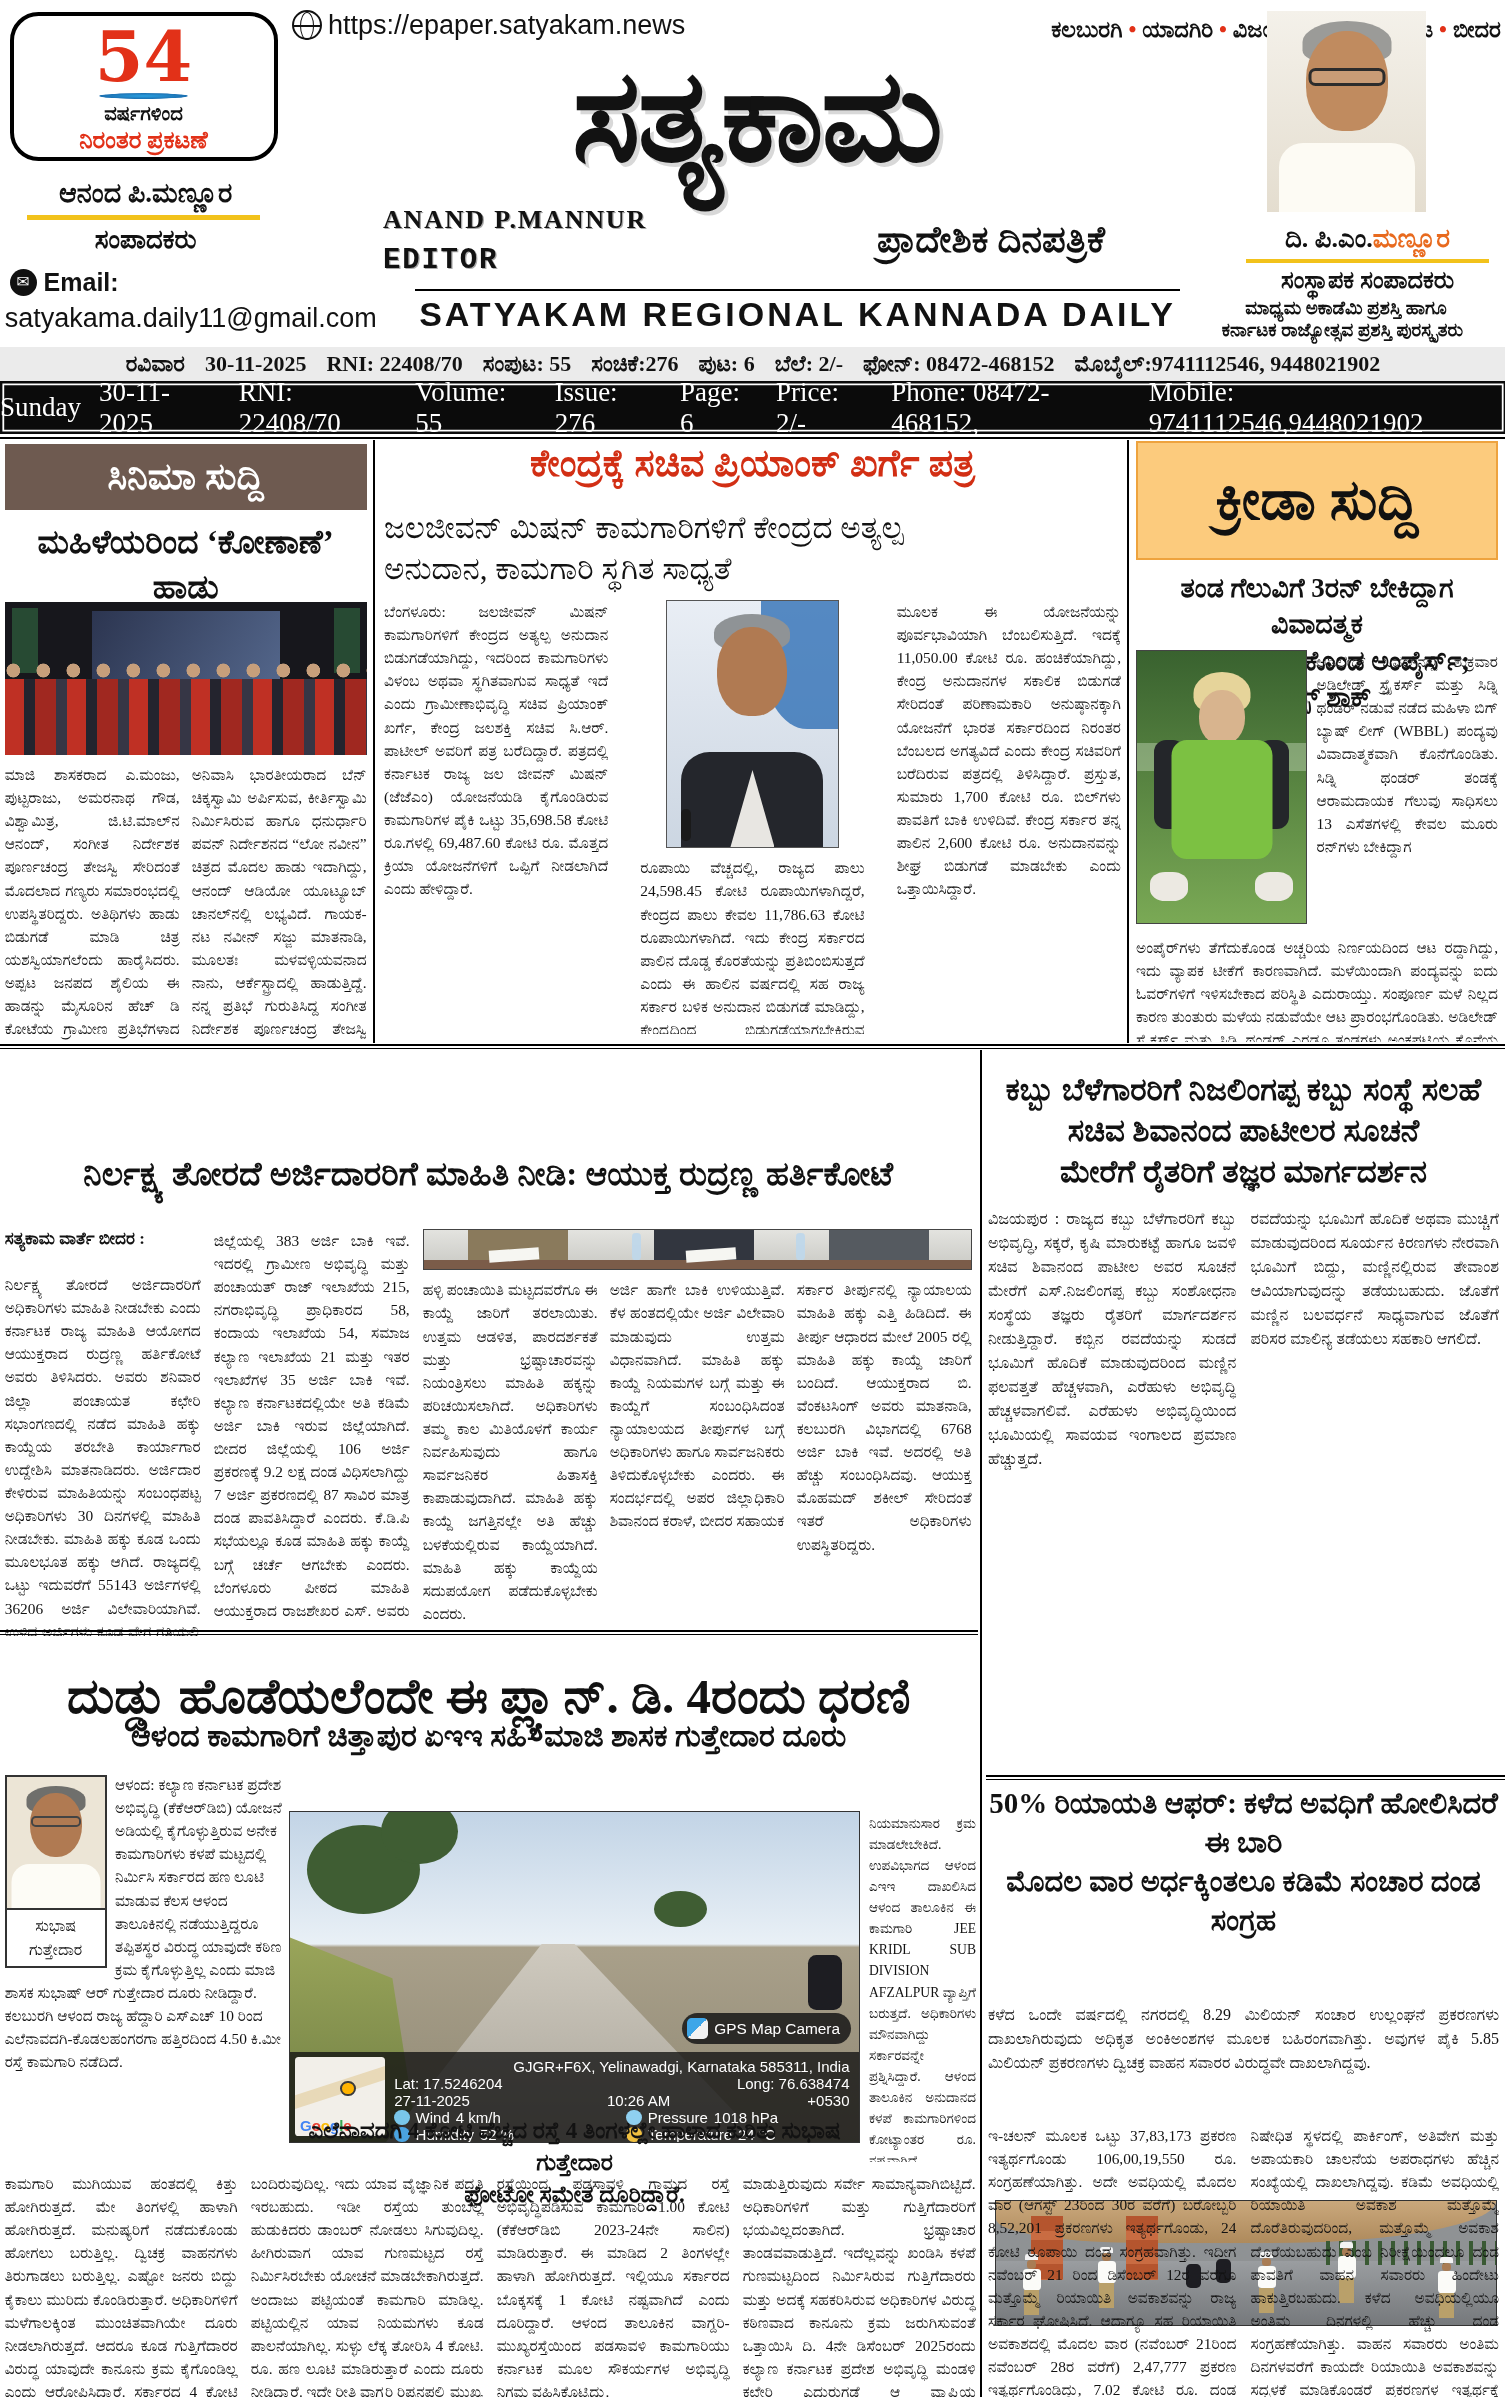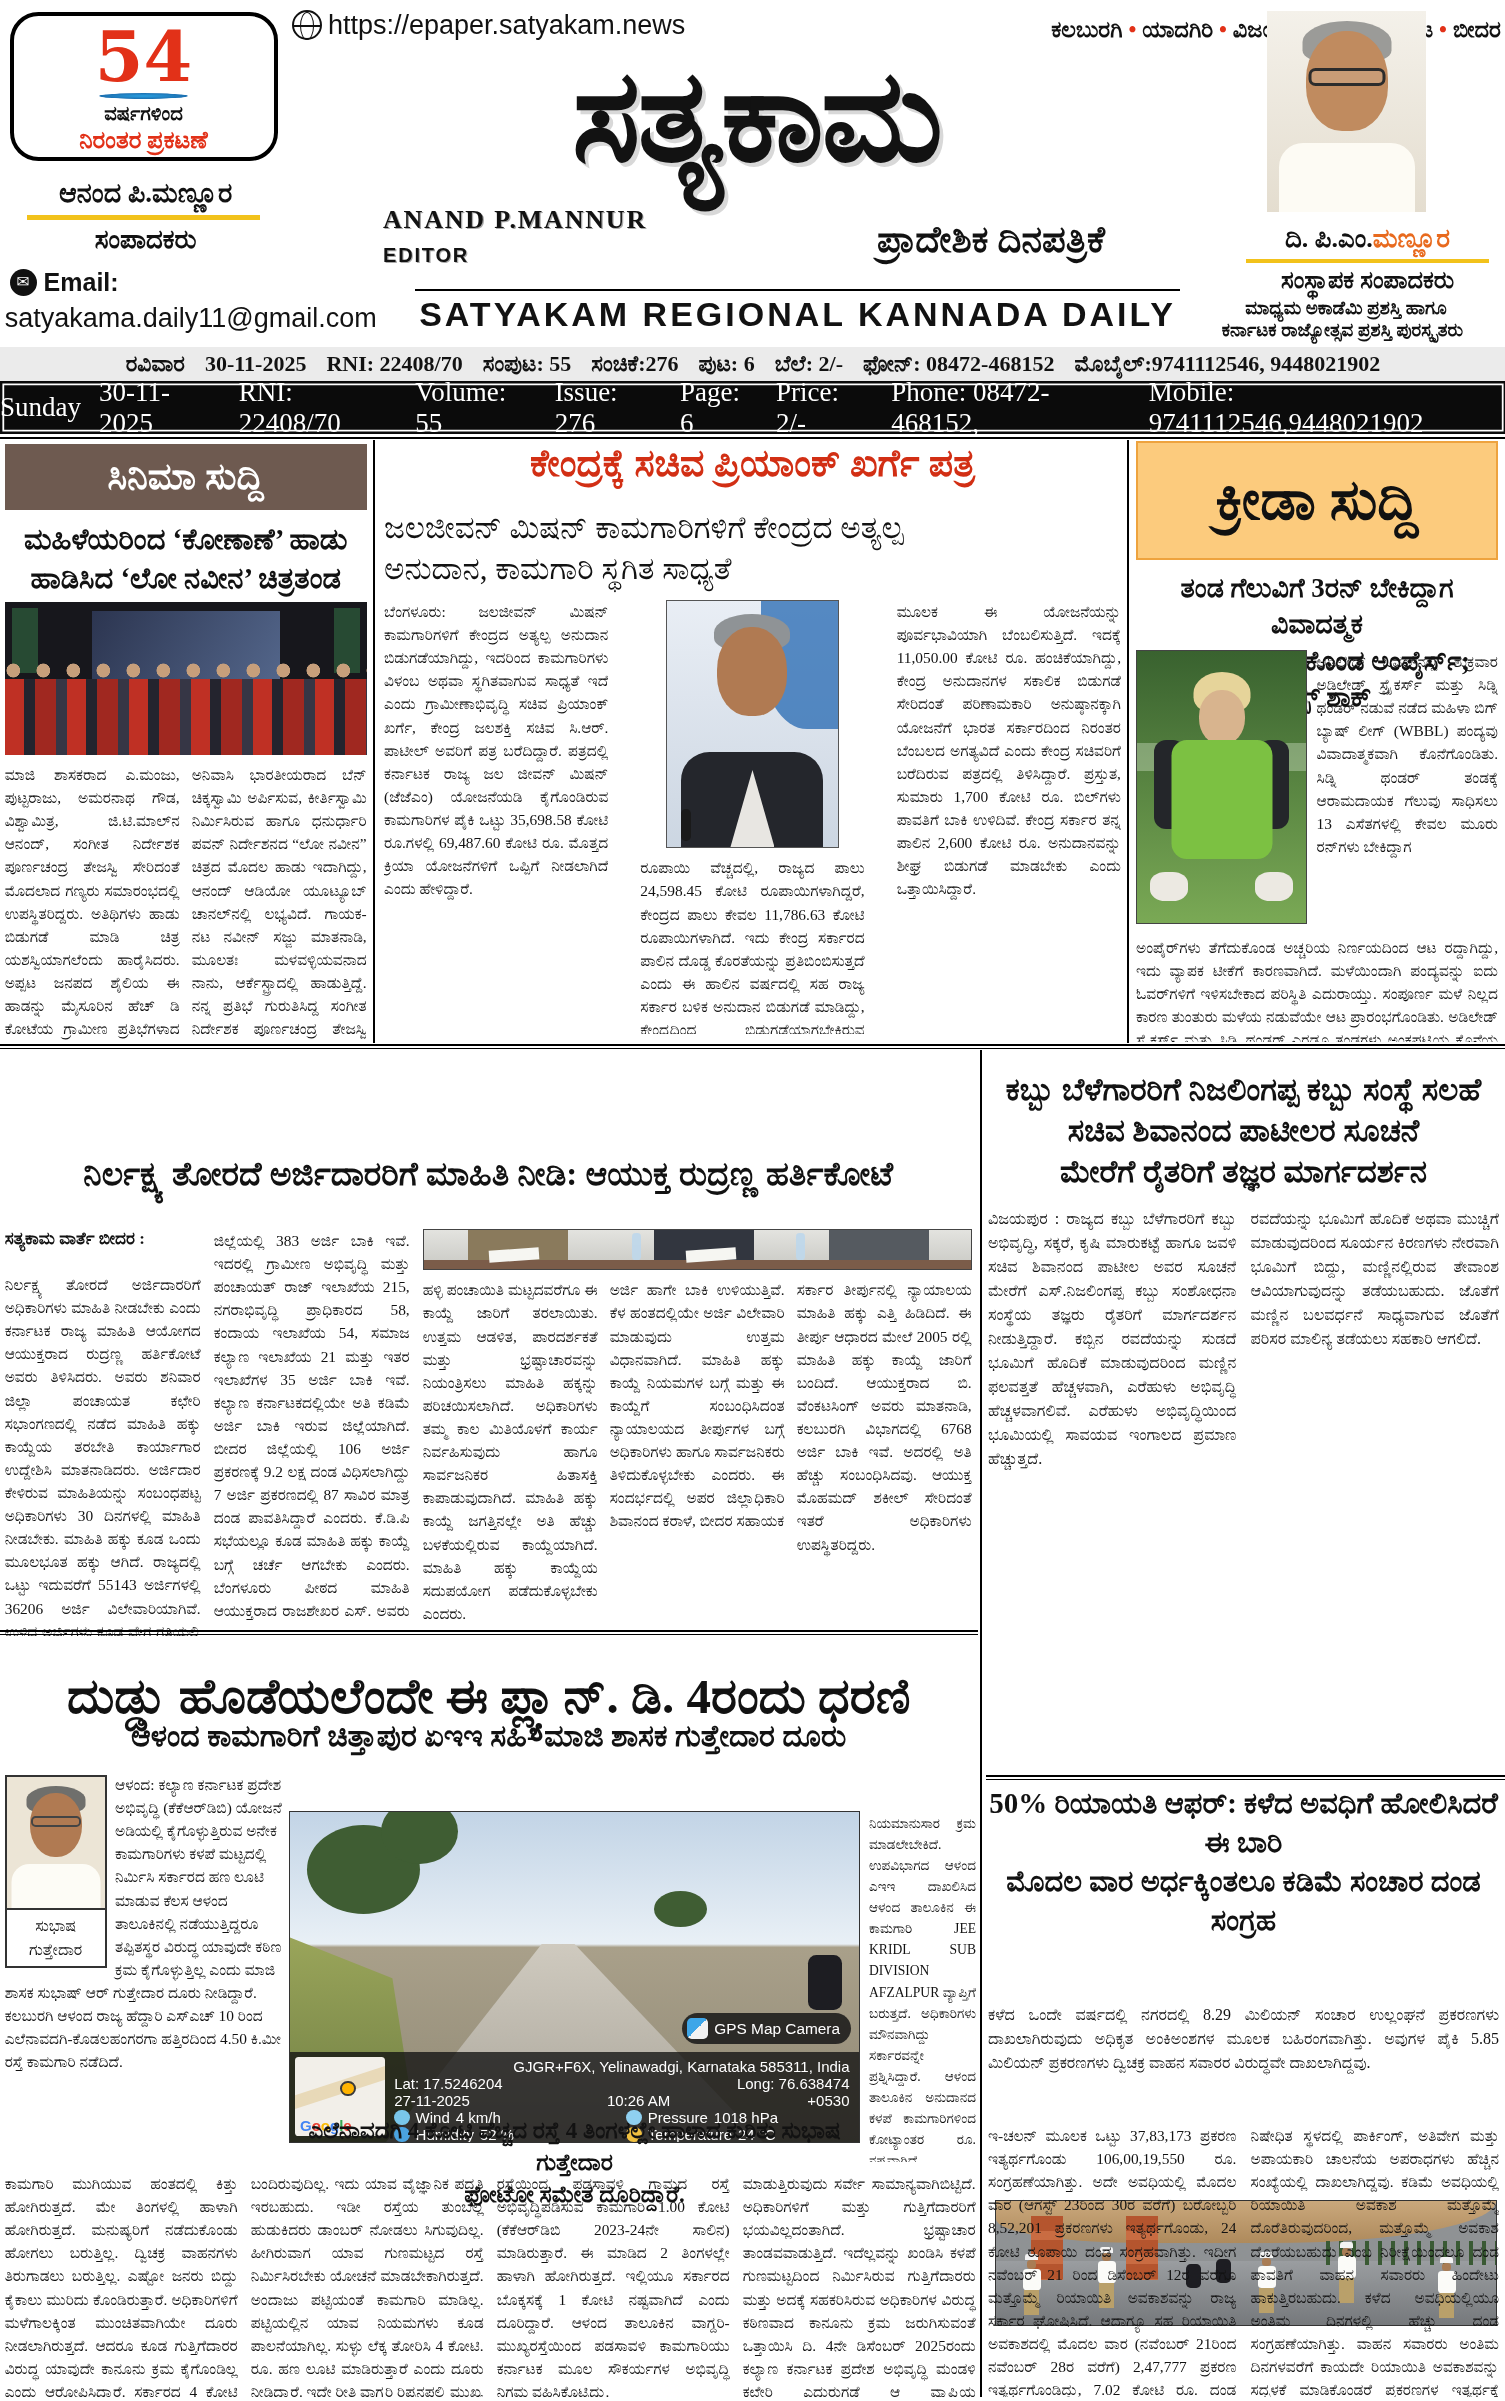--- a/index.html
+++ b/index.html
@@ -26,21 +26,21 @@
   .mail-ic { width:27px; height:27px; border-radius:50%; background:#111; color:#fff; font-size:15.4px; line-height:27px; text-align:center; font-family:"DejaVu Sans",sans-serif; }
   .email-label { font-size:25px; font-weight:bold; font-family:"Liberation Sans",sans-serif; }
   .email-addr { left:4.7px; top:303px; font-size:27px; font-family:"Liberation Sans",sans-serif; }
   .url-row { left:292px; top:9.5px; display:flex; align-items:center; gap:6px; }
   .globe-ic { width:30px; height:30px; border-radius:50%; border:2.4px solid #111; position:relative; }
   .globe-ic:before { content:""; position:absolute; left:50%; top:0; width:46%; height:100%; transform:translateX(-50%); border:1.8px solid #111; border-radius:50%; }
   .globe-ic:after { content:""; position:absolute; top:50%; left:0; width:100%; height:1.8px; background:#111; }
   .url-text { font-size:27px; font-family:"Liberation Sans",sans-serif; }
   .m-title { left:356px; top:31px; width:801px; text-align:center; font-size:128px; line-height:1.35; font-weight:900; letter-spacing:-2.4px; text-shadow:3.6px 3.6px 0 #d8d8d8; }
   .anand-en { left:383px; top:205px; font-family:"Liberation Serif",serif; font-weight:bold; letter-spacing:1.8px; font-size:26px; text-shadow:1.2px 1.2px 0 #aaa; }
-  .anand-en2 { left:383px; top:244px; font-family:Liberation Sans, sans-serif; font-weight:bold; letter-spacing:1.8px; font-size:20px; text-shadow:1.2px 1.2px 0 #aaa; }
+  .anand-en2 { left:383px; top:244px; font-family:Liberation Mono, monospace; font-weight:bold; letter-spacing:1.8px; font-size:29px; text-shadow:1.2px 1.2px 0 #aaa; }
   .sub-kn { left:819px; top:218px; width:344px; text-align:center; font-size:37px; font-weight:bold; }
   .head-rule { left:415px; top:289px; width:765px; height:2.4px; background:#000; }
   .tagline-en { left:415px; top:295px; width:765px; text-align:center; font-size:34px; letter-spacing:3px; font-family:"Liberation Sans",sans-serif; font-weight:600; }
   .cities { left:890px; top:16.6px; width:611px; display:flex; justify-content:flex-end; gap:4.7px; font-size:22.5px; font-weight:bold; }
   .cities span.city + span.city:before { content:"•"; color:#e23118; margin:0 6px 0 1.2px; }
   .ed-photo { left:1267px; top:10.7px; width:159px; height:201px; background:linear-gradient(#f4f1ea,#e4ddcf); overflow:hidden; }
   .ep-head { position:absolute; left:50%; top:20px; transform:translateX(-50%); width:82px; height:100px; background:#c08b5f; border-radius:48% 48% 44% 44%; }
   .ep-hair { position:absolute; left:50%; top:10.7px; transform:translateX(-50%); width:89px; height:42px; background:#9b9b98; border-radius:50% 50% 30% 30%; }
   .ep-glasses { position:absolute; left:50%; top:57px; transform:translateX(-50%); width:77px; height:18px; border:3.6px solid #2c2c2c; border-radius:7.1px; background:rgba(255,255,255,.15); }
   .ep-shirt { position:absolute; left:50%; bottom:-2.4px; transform:translateX(-50%); width:136px; height:71px; background:#fdfbf4; border-radius:24px 24px 0 0; }
@@ -55,21 +55,21 @@
   .strip-kn { left:0; top:347px; width:1506px; height:34px; background:#ebebeb; display:flex; align-items:center; justify-content:center; gap:20px; font-size:22px; font-weight:bold; }
   .strip-en { left:0; top:381px; width:1506px; height:53px; background:#0b0b0b; color:#fff; box-shadow:inset 0 0 0 2.4px #0b0b0b, inset 0 0 0 4.2px #fff; display:flex; align-items:center; justify-content:center; gap:18px; font-size:27px; }
   .toprule { left:0; top:437px; width:1506px; height:2.4px; background:#000; }
 
   
   .vr { position:absolute; width:1.8px; background:#000; }
   .hr2 { position:absolute; border-top:2.4px solid #000; border-bottom:1.2px solid #000; height:5.3px; }
 
   
   .cinema-box { left:4.7px; top:444px; width:362px; height:66px; background:#6e5a50; color:#fff; font-size:37px; font-weight:bold; text-align:center; line-height:66px; }
-  .cinema-h { left:4.7px; top:520px; width:362px; text-align:center; font-size:29px; font-weight:bold; line-height:1.35; }
+  .cinema-h { left:4.7px; top:520px; width:362px; text-align:center; font-size:33px; font-weight:bold; line-height:1.35; }
   .cinema-photo { left:4.7px; top:602px; width:362px; height:153px; background:#17171c; overflow:hidden; }
   .cin-screen { position:absolute; left:24%; top:6%; width:52%; height:52%; background:linear-gradient(120deg,#2c3550,#54678c); }
   .cin-poster { position:absolute; width:26px; height:65px; top:6px; background:#274a33; }
   .cin-heads { position:absolute; left:0; bottom:50%; width:100%; height:16.6px;
     background-image:radial-gradient(circle at 8.3px 8.3px,#c79f7b 6.5px,transparent 7.1px); background-size:30px 16.6px; background-repeat:repeat-x; }
   .cin-crowd { position:absolute; left:0; bottom:0; width:100%; height:50%;
     background:repeating-linear-gradient(90deg,#bf3024 0 19px,#24242e 19px 30px,#a02820 30px 51px,#363645 51px 62px); }
   .cinema-cols { left:4.7px; top:763px; width:362px; height:279px; display:flex; gap:12px; }
   .cinema-cols > div { flex:1; }
 

